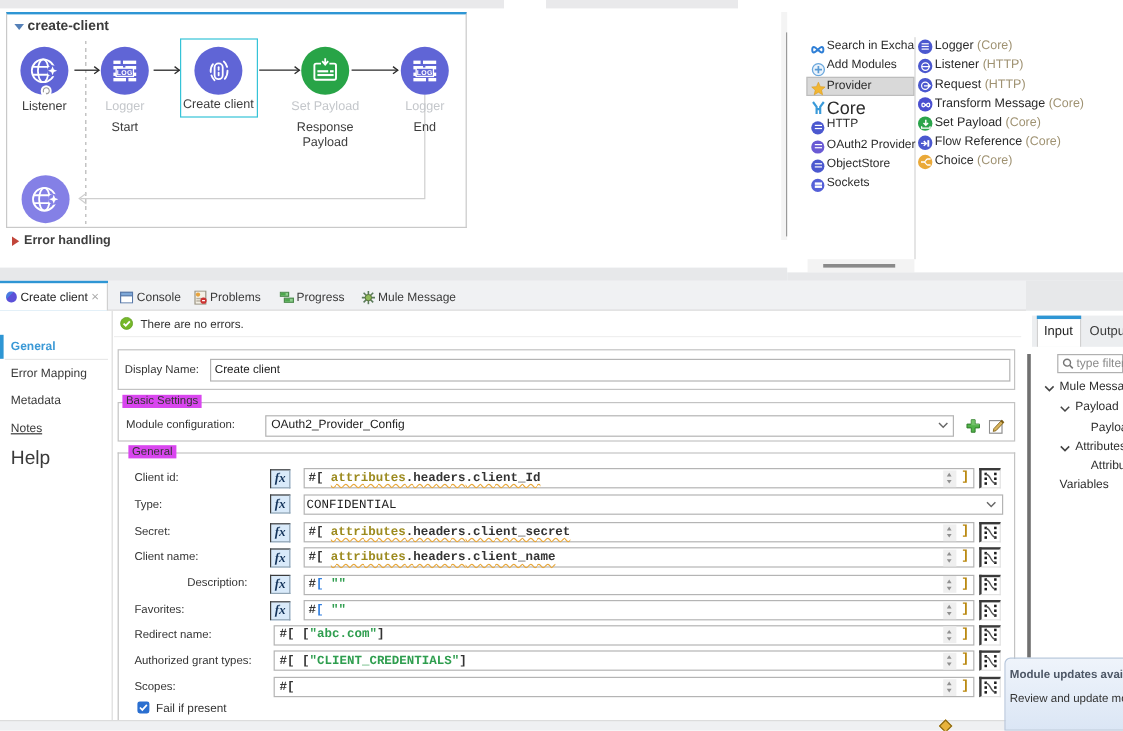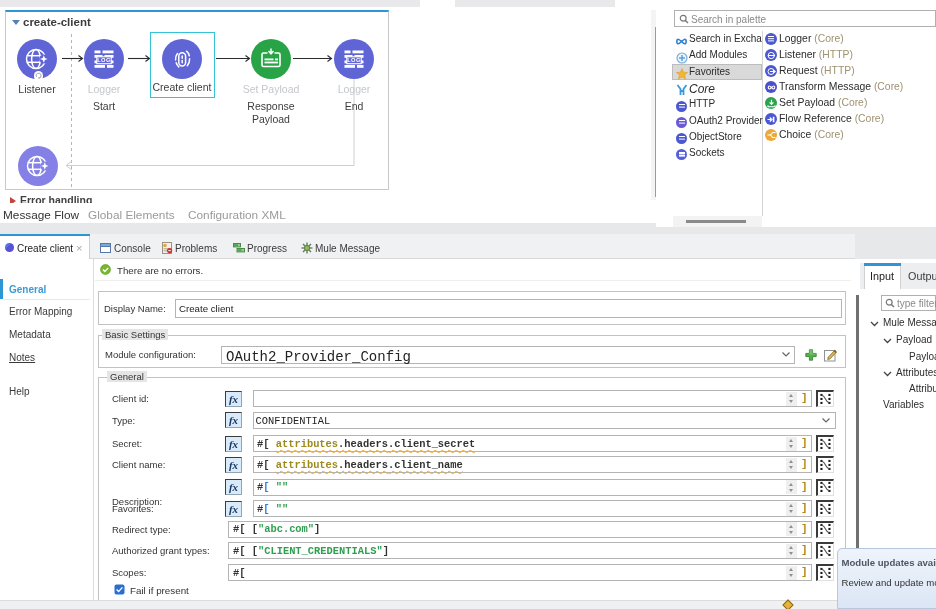--- a/index.html
+++ b/index.html
@@ -15,21 +15,21 @@
 .tfield { position:absolute; background:#fff; border:1px solid #b4b4b4; }
 .fxbtn { position:absolute; left:225px; width:17px; height:16px; background:#d9eafa; border:1px solid #90a4b4; border-top:1.5px solid #3c3c3c; border-left:1.5px solid #3c3c3c;
   font-family:"Liberation Serif", serif; font-style:italic; font-weight:bold; font-size:11px; color:#15355c;
   text-align:center; line-height:14px; }
 .spin { position:absolute; width:11px; height:14px; background:#efefef; }
 .spin:before { content:""; position:absolute; left:2.5px; top:2.5px; border-left:2.8px solid transparent; border-right:2.8px solid transparent; border-bottom:3.5px solid #909090; }
 .spin:after { content:""; position:absolute; left:2.5px; bottom:2.5px; border-left:2.8px solid transparent; border-right:2.8px solid transparent; border-top:3.5px solid #909090; }
 .brk { position:absolute; font-family:"Liberation Mono", monospace; font-weight:bold; font-size:11px; color:#b8860b; }
 .nbox { position:absolute; width:18px; height:17px; background:#fff; border:1px solid #e0e0e0; border-top:2px solid #3a3a3a; border-left:2px solid #3a3a3a; }
 .grp { position:absolute; border:1px solid #c3c3c3; background:transparent; }
-.leg { position:absolute; background:#e5e5e5; padding:0 3px; font-size:9.5px; color:#333; white-space:nowrap; }
+.leg { position:absolute; background:#d946ef; padding:0 3px; font-size:9.5px; color:#333; white-space:nowrap; }
 .treetxt { position:absolute; font-size:10px; color:#2e2e2e; white-space:nowrap; }
 .exprtxt { position:absolute; font-family:"Liberation Mono", monospace; font-weight:bold; font-size:10.4px; color:#333; white-space:nowrap; }
 .attr { color:#9c8a1e; }
 .wavy { text-decoration:underline wavy #e8a83c 1px; text-underline-offset:2px; }
 .str { color:#2f9e4f; }
 </style>
 </head>
 <body>
 <div id="root">
 
@@ -156,62 +156,50 @@
   <div class="nlabel" style="left:226px;top:112.5px;">Payload</div>
   <div class="nlabel gray" style="left:309px;top:83px;">Logger</div>
   <div class="nlabel" style="left:309px;top:100px;">End</div>
 
   <div class="abs" style="left:10px;top:197px;width:0;height:0;border-top:4.5px solid transparent;border-bottom:4.5px solid transparent;border-left:6px solid #c2453a;"></div>
   <div class="lbl" style="left:20px;top:194px;font-size:10.5px;font-weight:600;color:#3f3f3f;">Error handling</div>
 
   <div class="abs" style="left:651px;top:10px;width:10px;height:190px;background:#f4f4f4;"></div>
   <div class="abs" style="left:654.5px;top:27px;width:2.5px;height:170px;background:#9a9a9a;"></div>
 
-  <div class="abs" style="left:0;top:203px;width:655px;height:20px;background:#fff;">
-    <span class="lbl" style="left:3px;top:5px;font-size:11.8px;color:#333;">Message Flow</span>
-    <span class="lbl" style="left:88px;top:5px;font-size:11.8px;color:#9a9a9a;">Global Elements</span>
-    <span class="lbl" style="left:188px;top:5px;font-size:11.8px;color:#9a9a9a;">Configuration XML</span>
-  </div>
 </div>
 
 <div class="abs" style="left:0;top:0;width:420px;height:7px;background:#e9e9eb;"></div>
 <div class="abs" style="left:455px;top:0;width:160px;height:7px;background:#e9e9eb;"></div>
 <div class="abs" style="left:756px;top:0;width:64px;height:3px;background:#ececec;"></div>
 <div class="abs" style="left:840px;top:7px;width:18px;height:6px;background:#e2e2e2;"></div>
 
 <div class="abs" id="palette" style="left:656px;top:0;width:280px;height:227px;background:#fff;">
 
-  <div class="abs" style="left:18px;top:10px;width:262px;height:17px;border:1px solid #b0b0b0;background:#fff;">
-    <svg class="abs" style="left:4px;top:3px;" width="10" height="10" viewBox="0 0 10 10">
-          <circle cx="4.2" cy="4.2" r="2.9" fill="none" stroke="#777" stroke-width="1.2"></circle>
-          <line x1="6.4" y1="6.4" x2="9" y2="9" stroke="#777" stroke-width="1.4"></line>
-        </svg>
-    <span class="lbl" style="left:16px;top:3px;font-size:10px;color:#8a8a8a;">Search in palette</span>
-  </div>
 
   <div class="abs" style="left:106px;top:31px;width:1px;height:185px;background:#d4d4d4;"></div>
   <svg class="abs" style="left:19px;top:35.5px;" width="13" height="11" viewBox="0 0 13 11">
         <path d="M3.2 3.2 C1.4 3.2 1.4 7.8 3.2 7.8 C5 7.8 8 3.2 9.8 3.2 C11.6 3.2 11.6 7.8 9.8 7.8 C8 7.8 5 3.2 3.2 3.2 Z" fill="none" stroke="#2f7fd6" stroke-width="1.6"></path>
       </svg>
   <span class="lbl" style="left:33px;top:33.0px;font-size:10px;color:#2b2b2b;">Search in Excha</span>
   <svg class="abs" style="left:20px;top:51.5px;" width="12" height="12" viewBox="0 0 12 12">
         <circle cx="6" cy="6" r="5" fill="#eaf3fc" stroke="#6aa7dc" stroke-width="1.1"></circle>
         <line x1="6" y1="3" x2="6" y2="9" stroke="#5b9bd4" stroke-width="1.4"></line>
         <line x1="3" y1="6" x2="9" y2="6" stroke="#5b9bd4" stroke-width="1.4"></line>
       </svg>
   <span class="lbl" style="left:33px;top:49.300000000000004px;font-size:10px;color:#2b2b2b;">Add Modules</span>
   <div class="abs" style="left:16px;top:64.4px;width:90px;height:15.5px;background:#d9d9d9;border:1px solid #bdbdbd;"></div>
   <svg class="abs" style="left:20px;top:67.5px;" width="12" height="12" viewBox="0 0 12 12">
         <path d="M6 0.5 L7.6 4.2 L11.6 4.5 L8.6 7.1 L9.5 11 L6 8.9 L2.5 11 L3.4 7.1 L0.4 4.5 L4.4 4.2 Z" fill="#f2b632" stroke="#d99a1b" stroke-width="0.5"></path>
       </svg>
-  <span class="lbl" style="left:33px;top:65.60000000000001px;font-size:10px;color:#2b2b2b;">Favorites</span>
+  <span class="lbl" style="left:33px;top:65.60000000000001px;font-size:10px;color:#2b2b2b;">Provider</span>
   <svg class="abs" style="left:20px;top:83.5px;" width="12" height="12" viewBox="0 0 12 12">
         <path d="M1.5 1 L4.5 5 L4.5 11 M10.5 1 L7.5 5 L7.5 11 M4.5 7 L7.5 7" fill="none" stroke="#3a9ad9" stroke-width="1.8"></path>
       </svg>
-  <span class="lbl" style="left:33px;top:81.9px;font-size:12px;color:#2b2b2b;font-style:italic;">Core</span>
+  <span class="lbl" style="left:33px;top:81.9px;font-size:15px;color:#2b2b2b;">Core</span>
   <div class="abs" style="left:20px;top:100.5px;width:11px;height:11px;border-radius:50%;background:#4b58cf;">
         <div class="abs" style="left:2.5px;top:3px;width:6px;height:1.4px;background:#fff;box-shadow:0 2.6px 0 #fff;"></div>
       </div>
   <span class="lbl" style="left:33px;top:98.2px;font-size:10px;color:#2b2b2b;">HTTP</span>
   <div class="abs" style="left:20px;top:116.8px;width:11px;height:11px;border-radius:50%;background:#6a5ad4;">
         <div class="abs" style="left:2.5px;top:3px;width:6px;height:1.4px;background:#fff;box-shadow:0 2.6px 0 #fff;"></div>
       </div>
   <span class="lbl" style="left:33px;top:114.5px;font-size:10px;color:#2b2b2b;">OAuth2 Provider</span>
   <div class="abs" style="left:20px;top:133.1px;width:11px;height:11px;border-radius:50%;background:#4b58cf;">
         <div class="abs" style="left:2.5px;top:3px;width:6px;height:1.4px;background:#fff;box-shadow:0 2.6px 0 #fff;"></div>
@@ -315,53 +303,54 @@
       </svg>
   <span class="lbl" style="left:315px;top:8.5px;font-size:10px;color:#3a3a3a;">Mule Message</span>
   <div class="abs" style="left:0;top:25px;width:855px;height:341px;background:#fff;"></div>
   <div class="abs" style="left:93px;top:25px;width:1px;height:341px;background:#dcdcdc;"></div>
   <div class="abs" style="left:0;top:45px;width:3px;height:20px;background:#2e96d4;"></div>
   <span class="lbl" style="left:9px;top:50px;font-size:10px;font-weight:bold;color:#3b99d6;">General</span>
   <div class="abs" style="left:4px;top:65px;width:86px;height:1px;background:#e8e8e8;"></div>
   <span class="lbl" style="left:9px;top:72px;font-size:10px;color:#3a3a3a;">Error Mapping</span>
   <span class="lbl" style="left:9px;top:95px;font-size:10px;color:#3a3a3a;">Metadata</span>
   <span class="lbl" style="left:9px;top:117.5px;font-size:10px;color:#3a3a3a;text-decoration:underline;">Notes</span>
-  <span class="lbl" style="left:9px;top:152px;font-size:10px;color:#3a3a3a;">Help</span>
+  <span class="lbl" style="left:9px;top:140px;font-size:16px;color:#3a3a3a;">Help</span>
   <svg class="abs" style="left:100px;top:30px;" width="11" height="11" viewBox="0 0 11 11">
         <circle cx="5.5" cy="5.5" r="5" fill="#76b82a" stroke="#5a9a1a" stroke-width="0.6"></circle>
         <path d="M3 5.6 L4.8 7.4 L8.2 3.9" fill="none" stroke="#fff" stroke-width="1.5"></path>
       </svg>
   <span class="lbl" style="left:117px;top:30.5px;font-size:9.7px;color:#333;">There are no errors.</span>
   <div class="abs" style="left:95px;top:46px;width:756px;height:1px;background:#efefef;"></div>
   <div class="abs" style="left:98px;top:57px;width:748px;height:34px;border:1px solid #c3c3c3;"></div>
   <span class="lbl" style="left:104px;top:68.5px;font-size:9.5px;color:#333;">Display Name:</span>
   <div class="tfield" style="left:175px;top:64.5px;width:667px;height:19px;"></div>
   <span class="lbl" style="left:179px;top:68.5px;font-size:9.7px;color:#222;">Create client</span>
   <div class="grp" style="left:98px;top:101px;width:748px;height:33px;"></div>
   <span class="leg lbl" style="left:102px;top:95px;">Basic Settings</span>
   <span class="lbl" style="left:105px;top:115px;font-size:9.5px;color:#333;">Module configuration:</span>
   <div class="tfield" style="left:220.5px;top:111.5px;width:574.5px;height:18px;"></div>
-  <span class="lbl" style="left:226px;top:115px;font-size:14px;color:#222;font-family:Liberation Mono, monospace;">OAuth2_Provider_Config</span>
+  <span class="lbl" style="left:226px;top:115px;font-size:10px;color:#222;">OAuth2_Provider_Config</span>
   <svg class="abs" style="left:781px;top:117px;" width="10" height="7" viewBox="0 0 10 7">
         <path d="M1.5 1.5 L5 5 L8.5 1.5" fill="none" stroke="#666" stroke-width="1.2"></path>
       </svg>
   <svg class="abs" style="left:805px;top:115px;" width="12" height="12" viewBox="0 0 12 12">
         <path d="M4.4 0.8 L7.6 0.8 L7.6 4.4 L11.2 4.4 L11.2 7.6 L7.6 7.6 L7.6 11.2 L4.4 11.2 L4.4 7.6 L0.8 7.6 L0.8 4.4 L4.4 4.4 Z" fill="#52b24a" stroke="#2d7a28" stroke-width="0.8"></path>
         <path d="M4.4 0.8 L7.6 0.8 L7.6 4.4 L11.2 4.4 L11.2 5.4 L4.4 5.4 Z" fill="#8ed284" opacity="0.55"></path>
       </svg>
   <svg class="abs" style="left:824px;top:114px;" width="14" height="14" viewBox="0 0 14 14">
         <rect x="0.5" y="2.5" width="10.5" height="10.5" fill="#fff" stroke="#909090"></rect>
         <path d="M4.2 9.2 L10.8 2.2 L12.6 3.9 L6 10.9 L3.7 11.5 Z" fill="#d9b45c" stroke="#7a5c14" stroke-width="0.7"></path>
         <path d="M10.8 2.2 L12.6 3.9 L11.7 4.9 L9.9 3.2 Z" fill="#7a5c14"></path>
       </svg>
   <div class="abs" style="left:98px;top:143px;width:748px;height:223px;border:1px solid #c3c3c3;border-bottom:none;"></div>
   <span class="leg lbl" style="left:107px;top:137px;">General</span>
   <span class="fieldrow-label" style="top:159px;">Client id:</span>
   <div class="fxbtn" style="top:156.5px;">fx</div>
   <div class="tfield" style="left:252.5px;top:156px;width:559.5px;height:17px;"></div>
+  <span class="exprtxt" style="left:257px;top:158.5px;">#[ <span class="wavy"><span class="attr">attributes</span>.<b>headers</b>.client_Id</span></span>
   <div class="spin" style="left:786px;top:157.5px;"></div>
   <span class="brk" style="left:801px;top:158px;">]</span>
   <div class="nbox" style="left:816px;top:156px;">
         <svg class="abs" style="left:1px;top:0.5px;" width="13" height="12" viewBox="0 0 13 12">
           <g fill="#1a1a1a">
             <rect x="1.4" y="0.9" width="2.1" height="2.1"></rect>
             <rect x="1.4" y="4.9" width="2.1" height="2.1"></rect>
             <rect x="1.4" y="8.9" width="2.1" height="2.1"></rect>
             <rect x="9.4" y="0.9" width="2.1" height="2.1"></rect>
             <rect x="9.4" y="4.9" width="2.1" height="2.1"></rect>
@@ -408,21 +397,21 @@
             <rect x="1.4" y="0.9" width="2.1" height="2.1"></rect>
             <rect x="1.4" y="4.9" width="2.1" height="2.1"></rect>
             <rect x="1.4" y="8.9" width="2.1" height="2.1"></rect>
             <rect x="9.4" y="0.9" width="2.1" height="2.1"></rect>
             <rect x="9.4" y="4.9" width="2.1" height="2.1"></rect>
             <rect x="9.4" y="8.9" width="2.1" height="2.1"></rect>
           </g>
           <path d="M2.5 2 C7.5 3.5 5.5 8.5 10.4 10" fill="none" stroke="#555" stroke-width="1.1"></path>
         </svg>
       </div>
-  <span class="fieldrow-label" style="top:262px;">Description:</span>
+  <span class="fieldrow-label" style="top:246px;margin-left:44px;">Description:</span>
   <div class="fxbtn" style="top:245.0px;">fx</div>
   <div class="tfield" style="left:252.5px;top:244.5px;width:559.5px;height:17px;"></div>
   <span class="exprtxt" style="left:257px;top:247.0px;">#<span style="color:#2e7de0;">[</span> <span class="str">""</span></span>
   <div class="spin" style="left:786px;top:246.0px;"></div>
   <span class="brk" style="left:801px;top:246.5px;">]</span>
   <div class="nbox" style="left:816px;top:244.5px;">
         <svg class="abs" style="left:1px;top:0.5px;" width="13" height="12" viewBox="0 0 13 12">
           <g fill="#1a1a1a">
             <rect x="1.4" y="0.9" width="2.1" height="2.1"></rect>
             <rect x="1.4" y="4.9" width="2.1" height="2.1"></rect>
@@ -446,21 +435,21 @@
             <rect x="1.4" y="0.9" width="2.1" height="2.1"></rect>
             <rect x="1.4" y="4.9" width="2.1" height="2.1"></rect>
             <rect x="1.4" y="8.9" width="2.1" height="2.1"></rect>
             <rect x="9.4" y="0.9" width="2.1" height="2.1"></rect>
             <rect x="9.4" y="4.9" width="2.1" height="2.1"></rect>
             <rect x="9.4" y="8.9" width="2.1" height="2.1"></rect>
           </g>
           <path d="M2.5 2 C7.5 3.5 5.5 8.5 10.4 10" fill="none" stroke="#555" stroke-width="1.1"></path>
         </svg>
       </div>
-  <span class="fieldrow-label" style="top:289.5px;">Redirect type:</span>
+  <span class="fieldrow-label" style="top:289.5px;">Redirect name:</span>
   <div class="tfield" style="left:228px;top:286.5px;width:584px;height:17px;"></div>
   <span class="exprtxt" style="left:233px;top:289.0px;">#[ [<span class="str">"abc.com"</span>]</span>
   <div class="spin" style="left:786px;top:288.0px;"></div>
   <span class="brk" style="left:801px;top:288.5px;">]</span>
   <div class="nbox" style="left:816px;top:286.5px;">
         <svg class="abs" style="left:1px;top:0.5px;" width="13" height="12" viewBox="0 0 13 12">
           <g fill="#1a1a1a">
             <rect x="1.4" y="0.9" width="2.1" height="2.1"></rect>
             <rect x="1.4" y="4.9" width="2.1" height="2.1"></rect>
             <rect x="1.4" y="8.9" width="2.1" height="2.1"></rect>

